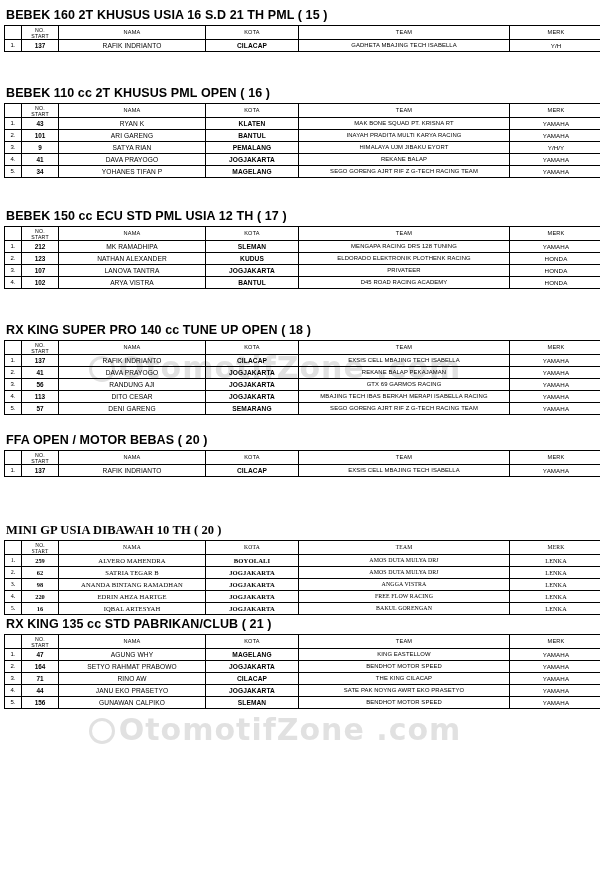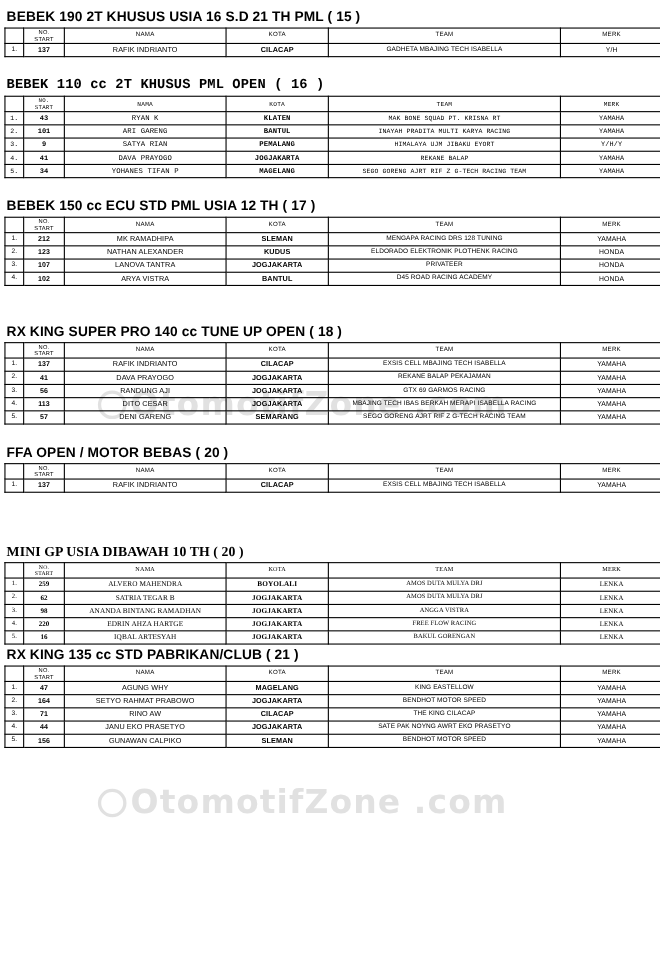--- a/index.html
+++ b/index.html
@@ -107,21 +107,21 @@
 
   <div class="watermark wm1">
     <span class="wm-logo"></span><span>OtomotifZone .com</span>
   </div>
   <div class="watermark wm2">
     <span class="wm-logo"></span><span>OtomotifZone .com</span>
   </div>
 
   <div id="sections-root">
       <div class="section" style="margin-top: 6px;">
-        <div class="sec-title">BEBEK 190 2T KHUSUS USIA 16 S.D 21 TH PML ( 15 )</div>
+        <div class="sec-title">BEBEK 160 2T KHUSUS USIA 16 S.D 21 TH PML ( 15 )</div>
         <table class="grid">
           <thead>
             <tr>
               <th class="c-no"></th>
               <th class="c-start">
                 <div class="hdr-no">NO.</div>
                 <div class="hdr-no">START</div>
               </th>
               <th class="c-nama">NAMA</th>
               <th class="c-kota">KOTA</th>
@@ -134,21 +134,21 @@
               <td class="c-no">1.</td>
               <td class="c-start">137</td>
               <td class="c-nama">RAFIK INDRIANTO</td>
               <td class="c-kota">CILACAP</td>
               <td class="c-team">GADHETA MBAJING TECH ISABELLA</td>
               <td class="c-merk">Y/H</td>
             </tr>
           </tbody>
         </table>
       </div>
-      <div class="section" style="margin-top: 16px; font-family: Liberation Mono, monospace;">
+      <div class="section" style="margin-top: 32px;">
         <div class="sec-title">BEBEK 110 cc 2T KHUSUS PML OPEN ( 16 )</div>
         <table class="grid">
           <thead>
             <tr>
               <th class="c-no"></th>
               <th class="c-start">
                 <div class="hdr-no">NO.</div>
                 <div class="hdr-no">START</div>
               </th>
               <th class="c-nama">NAMA</th>
@@ -194,21 +194,21 @@
               <td class="c-no">5.</td>
               <td class="c-start">34</td>
               <td class="c-nama">YOHANES TIFAN P</td>
               <td class="c-kota">MAGELANG</td>
               <td class="c-team">SEGO GORENG AJRT RIF Z G-TECH RACING TEAM</td>
               <td class="c-merk">YAMAHA</td>
             </tr>
           </tbody>
         </table>
       </div>
-      <div class="section" style="margin-top: 16px;">
+      <div class="section" style="margin-top: 29px;">
         <div class="sec-title">BEBEK 150 cc ECU STD PML USIA 12 TH ( 17 )</div>
         <table class="grid">
           <thead>
             <tr>
               <th class="c-no"></th>
               <th class="c-start">
                 <div class="hdr-no">NO.</div>
                 <div class="hdr-no">START</div>
               </th>
               <th class="c-nama">NAMA</th>

